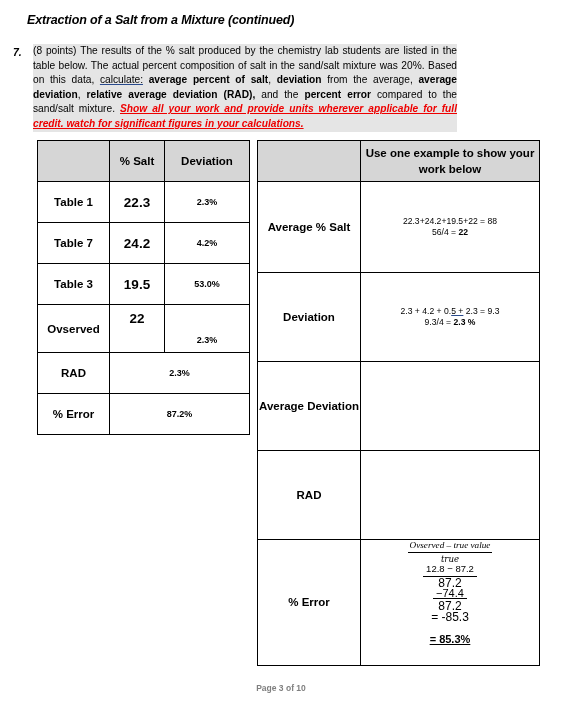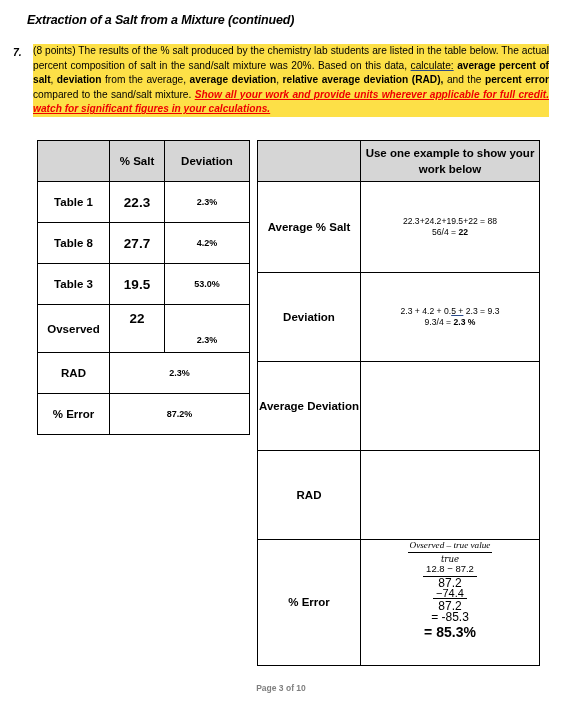--- a/index.html
+++ b/index.html
@@ -40,25 +40,25 @@
     position: absolute;
     left: 0px;
     top: 2px;
     width: 18px;
     font-size: 10.5px;
     font-weight: bold;
     font-style: italic;
   }
   .q-body {
     margin-left: 20px;
-    width: 516px;
+    width: 424px;
     font-size: 10.2px;
     line-height: 14.6px;
     text-align: justify;
-    background: #fde047;
+    background: #e5e5e5;
     color: #000;
   }
   .q-body .b { font-weight: bold; }
   .q-body .u-calc {
     font-weight: normal;
     text-decoration: underline;
     text-decoration-color: #2a4b8d;
   }
   .q-red {
     color: #ee0000;
@@ -178,23 +178,24 @@
     font-size: 11px;
     line-height: 10px;
   }
   .math-plain {
     display: block;
     font-size: 12px;
     margin-top: 1px;
   }
   .math-result {
     display: block;
-    font-size: 14px;
-    font-weight: bold;
-    margin-top: 4px;
+    font-size: 11px;
+    font-weight: bold;
+    margin-top: 11px;
+    text-decoration: underline;
   }
 
   
   .footer {
     position: absolute;
     left: 0;
     top: 683px;
     width: 562px;
     text-align: center;
     font-size: 8.5px;
@@ -218,22 +219,22 @@
     <td class="hdr-blank" style="width:71px"></td>
     <td class="hdr-cell" style="width:54px">% Salt</td>
     <td class="hdr-cell" style="width:84px">Deviation</td>
   </tr>
   <tr>
     <td class="lbl-cell">Table 1</td>
     <td class="salt-cell">22.3</td>
     <td class="dev-cell">2.3%</td>
   </tr>
   <tr>
-    <td class="lbl-cell">Table 8</td>
-    <td class="salt-cell">27.7</td>
+    <td class="lbl-cell">Table 7</td>
+    <td class="salt-cell">24.2</td>
     <td class="dev-cell">4.2%</td>
   </tr>
   <tr>
     <td class="lbl-cell">Table 3</td>
     <td class="salt-cell">19.5</td>
     <td class="dev-cell">53.0%</td>
   </tr>
   <tr>
     <td class="lbl-cell">Ovserved</td>
     <td class="salt-cell" style="vertical-align:top;padding-top:6px">22</td>

